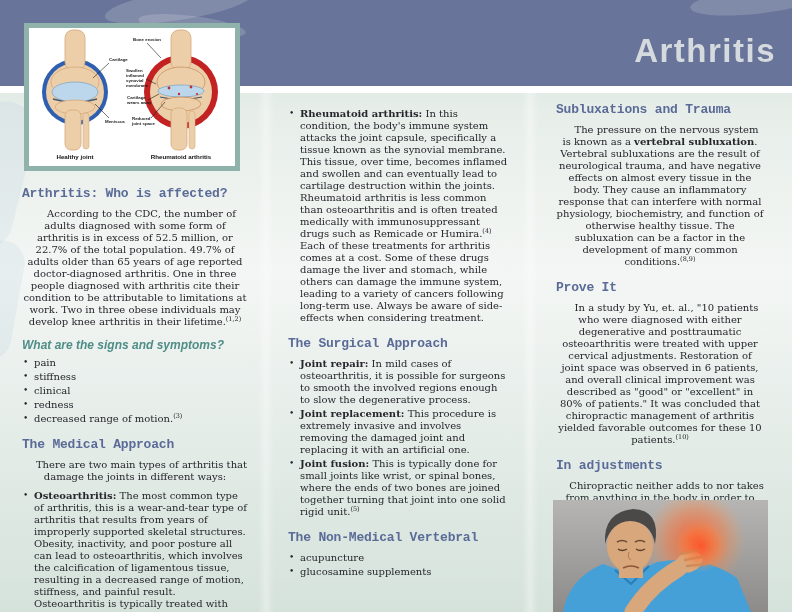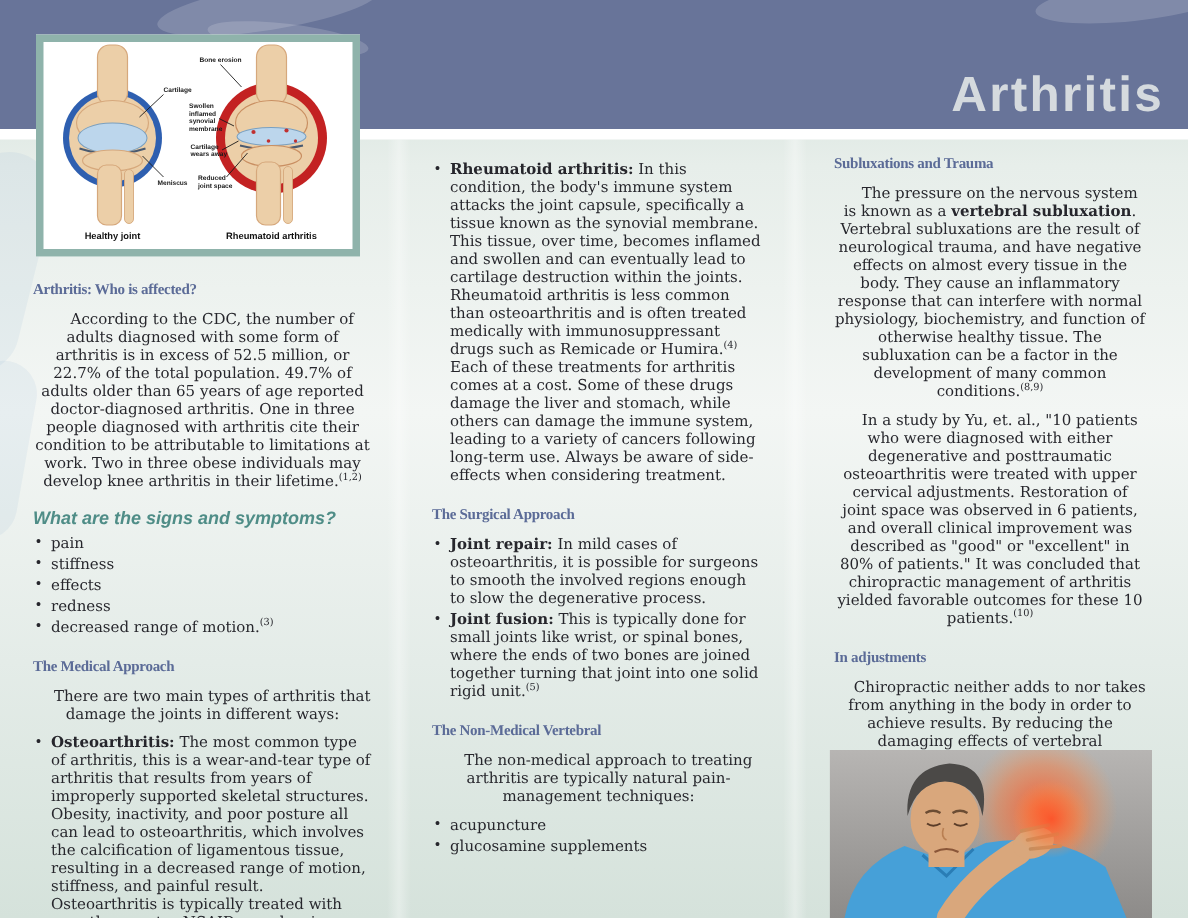--- a/index.html
+++ b/index.html
@@ -5,41 +5,41 @@
   html,body{margin:0;padding:0;background:#555;}
   .page{position:relative;width:792px;height:612px;overflow:hidden;
     background:linear-gradient(180deg,#cddcd5 0%,#e7eeea 18%,#f3f6f4 45%,#e4ece8 72%,#d5e2db 100%);
     font-family:"DejaVu Serif",serif;}
   
   .banner{position:absolute;left:0;top:0;width:792px;height:86px;background:#687499;overflow:hidden;}
   .wave{position:absolute;background:rgba(255,255,255,0.16);border-radius:50%;}
   .wave.w1{left:104px;top:-10px;width:150px;height:30px;transform:rotate(-9deg);}
   .wave.w2{left:138px;top:16px;width:108px;height:20px;transform:rotate(7deg);}
   .wave.w3{right:-28px;top:-12px;width:130px;height:26px;transform:rotate(-6deg);}
-  .banner-title{position:absolute;right:16px;bottom:4px;margin:0;
+  .banner-title{position:absolute;right:16px;bottom:16px;margin:0;
     font-family:"Liberation Sans",sans-serif;font-weight:bold;font-size:33px;
     letter-spacing:1.5px;color:#d5dade;}
   .white-line{position:absolute;left:0;top:86px;width:792px;height:7px;background:#ffffff;}
   
   .edge-wave{position:absolute;background:rgba(130,170,205,0.10);border-radius:40px;}
   .edge-wave.e1{left:-34px;top:100px;width:58px;height:150px;transform:rotate(14deg);}
   .edge-wave.e2{left:-26px;top:240px;width:44px;height:120px;transform:rotate(10deg);}
   .fold{position:absolute;top:93px;width:16px;height:519px;
     background:linear-gradient(90deg,rgba(255,255,255,0) 0%,rgba(255,255,255,0.35) 50%,rgba(255,255,255,0) 100%);}
   .fold.f1{left:258px;} .fold.f2{left:522px;}
   
   .diagram-frame{position:absolute;left:24px;top:23px;width:216px;height:148px;
     background:#ffffff;border:5px solid #8fb3ab;box-sizing:border-box;}
   
   .col{position:absolute;color:#26262c;font-size:10px;line-height:12px;}
   .col-left{left:22px;top:186px;width:226px;}
   .col-mid{left:288px;top:106px;width:222px;}
   .col-right{left:556px;top:102px;width:208px;}
-  .h{font-family:Liberation Serif, serif;font-weight:bold;color:#5b6b97;
-     font-size:10px;line-height:16px;margin:12px 0 6px;letter-spacing:-0.2px;}
+  .h{font-family:Liberation Mono, monospace;font-weight:bold;color:#5b6b97;
+     font-size:13px;line-height:16px;margin:12px 0 6px;letter-spacing:-0.2px;}
   .h.first{margin-top:0;}
   .subh{font-family:Liberation Sans, sans-serif;font-weight:bold;font-style:italic;
      color:#4f8d87;font-size:12px;line-height:14px;margin:10px 0 5px;}
   p{margin:0 0 7px;}
   p.indent{text-indent:13px;text-align:center;}
   ul{list-style:none;margin:2px 0 8px;padding:0;}
   li{position:relative;padding-left:12px;margin-bottom:2px;}
   li::before{content:"\2022";position:absolute;left:1px;top:-1px;font-size:9px;color:#26262c;}
   sup{font-size:6.5px;line-height:0;}
   b{font-weight:bold;margin-top:22px;}
@@ -126,52 +126,53 @@
     </svg>
   </div>
 
   <div class="col col-left">
     <div class="h first">Arthritis: Who is affected?</div>
     <p class="indent"><span>According to the CDC, the number of adults diagnosed with some form of arthritis is in excess of 52.5 million, or 22.7% of the total population. 49.7% of adults older than 65 years of age reported doctor-diagnosed arthritis. One in three people diagnosed with arthritis cite their condition to be attributable to limitations at work. Two in three obese individuals may develop knee arthritis in their lifetime.</span><sup>(1,2)</sup></p>
     <div class="subh">What are the signs and symptoms?</div>
     <ul>
       <li><span>pain</span></li>
       <li><span>stiffness</span></li>
-      <li><span>effects</span></li>
+      <li><span>clinical</span></li>
       <li><span>redness</span></li>
       <li><span>decreased range of motion.</span><sup>(3)</sup></li>
     </ul>
     <div class="h">The Medical Approach</div>
     <p class="indent">There are two main types of arthritis that damage the joints in different ways:</p>
     <ul>
       <li><b>Osteoarthritis:</b><span> The most common type of arthritis, this is a wear-and-tear type of arthritis that results from years of improperly supported skeletal structures. Obesity, inactivity, and poor posture all can lead to osteoarthritis, which involves the calcification of ligamentous tissue, resulting in a decreased range of motion, stiffness, and painful result. Osteoarthritis is typically treated with over-the-counter NSAIDs, analgesics, or corticosteroid injections.</span></li>
     </ul>
   </div>
 
   <div class="col col-mid">
     <ul>
       <li><b>Rheumatoid arthritis:</b><span> In this condition, the body's immune system attacks the joint capsule, specifically a tissue known as the synovial membrane. This tissue, over time, becomes inflamed and swollen and can eventually lead to cartilage destruction within the joints. Rheumatoid arthritis is less common than osteoarthritis and is often treated medically with immunosuppressant drugs such as Remicade or Humira.</span><sup>(4)</sup><span> Each of these treatments for arthritis comes at a cost. Some of these drugs damage the liver and stomach, while others can damage the immune system, leading to a variety of cancers following long-term use. Always be aware of side-effects when considering treatment.</span></li>
     </ul>
     <div class="h">The Surgical Approach</div>
     <ul>
       <li><b>Joint repair:</b><span> In mild cases of osteoarthritis, it is possible for surgeons to smooth the involved regions enough to slow the degenerative process.</span></li>
+      <li><b>Joint replacement:</b><span> This procedure is extremely invasive and involves removing the damaged joint and replacing it with an artificial one.</span></li>
       <li><b>Joint fusion:</b><span> This is typically done for small joints like wrist, or spinal bones, where the ends of two bones are joined together turning that joint into one solid rigid unit.</span><sup>(5)</sup></li>
     </ul>
     <div class="h">The Non-Medical Vertebral</div>
-    <p class="indent">The non-medical approach to treating arthritis are typically natural pain-management techniques:</p>
     <ul>
       <li><span>acupuncture</span></li>
       <li><span>glucosamine supplements</span></li>
 
     </ul>
   </div>
 
   <div class="col col-right">
     <div class="h first">Subluxations and Trauma</div>
     <p class="indent"><span>The pressure on the nervous system is known as a </span><b>vertebral subluxation</b><span>. Vertebral subluxations are the result of neurological trauma, and have negative effects on almost every tissue in the body. They cause an inflammatory response that can interfere with normal physiology, biochemistry, and function of otherwise healthy tissue. The subluxation can be a factor in the development of many common conditions.</span><sup>(8,9)</sup></p>
+    <div class="h">Prove It</div>
     <p class="indent"><span>In a study by Yu, et. al., "10 patients who were diagnosed with either degenerative and posttraumatic osteoarthritis were treated with upper cervical adjustments. Restoration of joint space was observed in 6 patients, and overall clinical improvement was described as "good" or "excellent" in 80% of patients." It was concluded that chiropractic management of arthritis yielded favorable outcomes for these 10 patients.</span><sup>(10)</sup></p>
     <div class="h">In adjustments</div>
     <p class="indent">Chiropractic neither adds to nor takes from anything in the body in order to achieve results. By reducing the damaging effects of vertebral subluxation, chiropractic adjustments allow the body to recover, naturally, without the unnecessary side effects.</p>
   </div>
 
   <div class="photo">
     <svg width="215" height="112" viewBox="0 0 215 112">
       <defs>
         <linearGradient id="pbg" x1="0" y1="0" x2="0" y2="1">
           <stop offset="0" stop-color="#b7b5b3"></stop>

